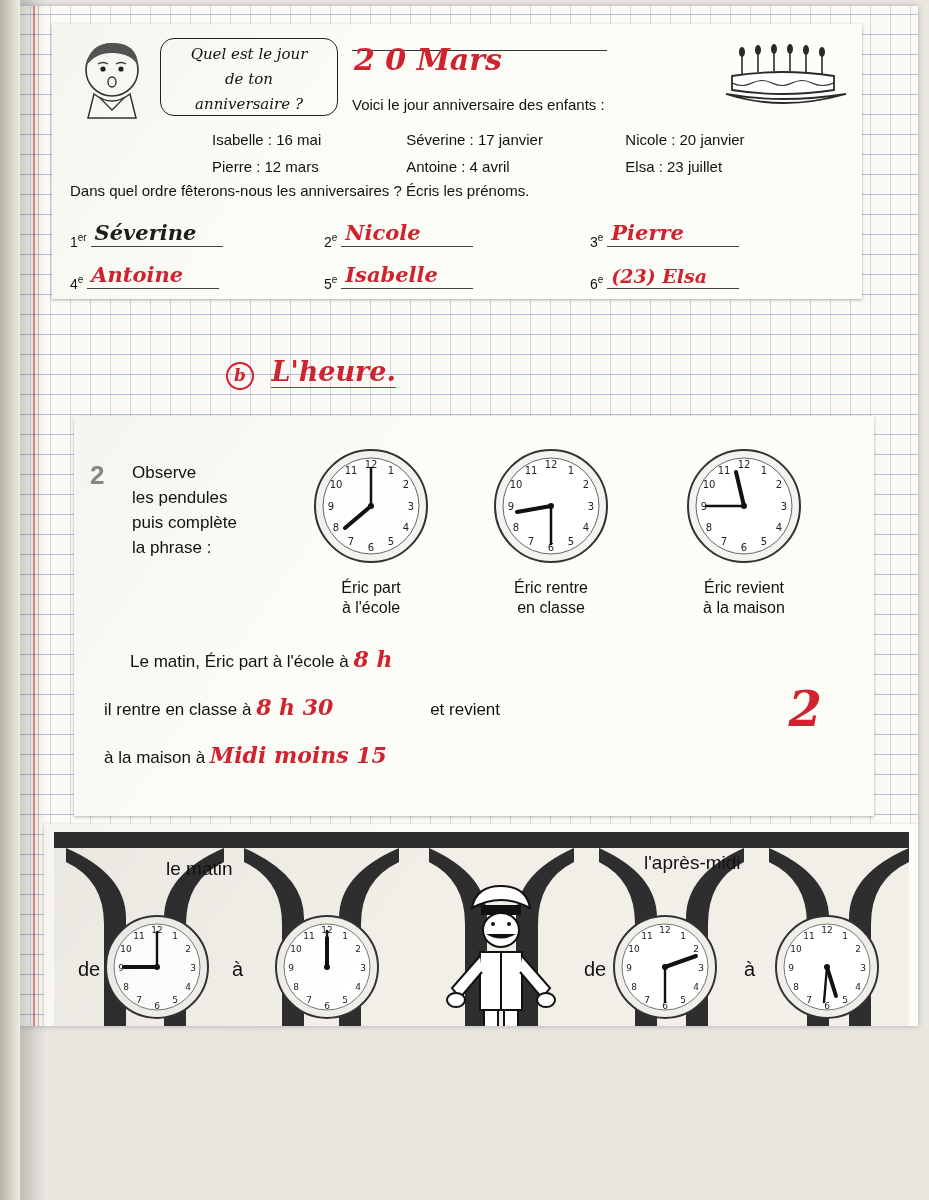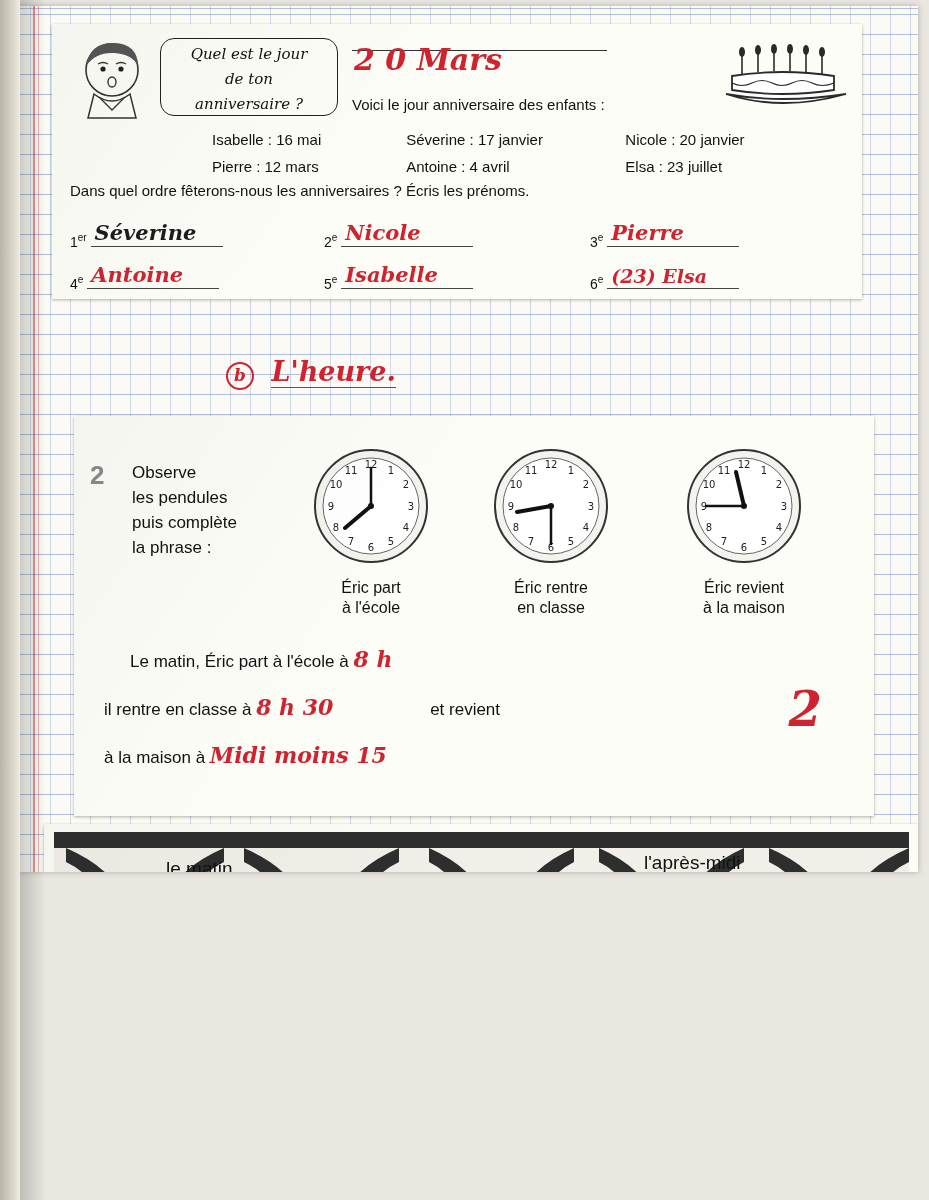--- a/index.html
+++ b/index.html
@@ -3,21 +3,21 @@
 <meta charset="utf-8">
 <style>
   html,body{margin:0;padding:0;}
   body{
     width:929px;height:1200px;overflow:hidden;position:relative;
     background:#e9e7e0;
     font-family:"Liberation Sans",sans-serif;
   }
   
   #page{
-    position:absolute;left:18px;top:6px;width:900px;height:866px;
+    position:absolute;left:18px;top:6px;width:900px;height:1020px;
     background:#fbfaf4;
     box-shadow:0 0 6px rgba(0,0,0,.25);
     overflow:hidden;
   }
   
   #rule-h{
     position:absolute;left:0;top:0;right:0;bottom:0;
     background-image:repeating-linear-gradient(to bottom,
         rgba(120,140,200,.55) 0px, rgba(120,140,200,.55) 1px, transparent 1px, transparent 20px);
     background-position:0 8px;

